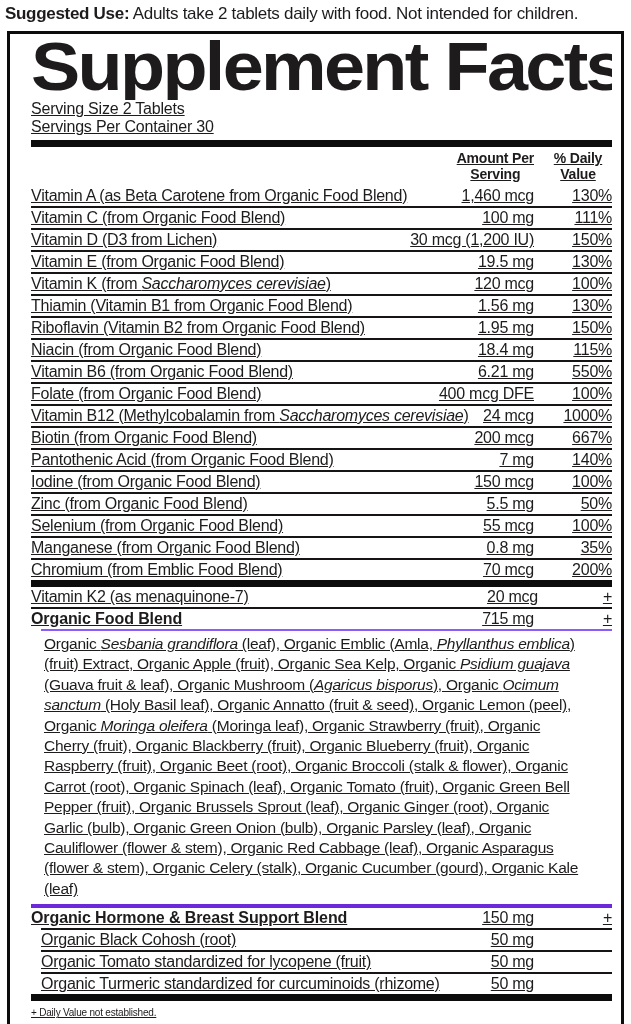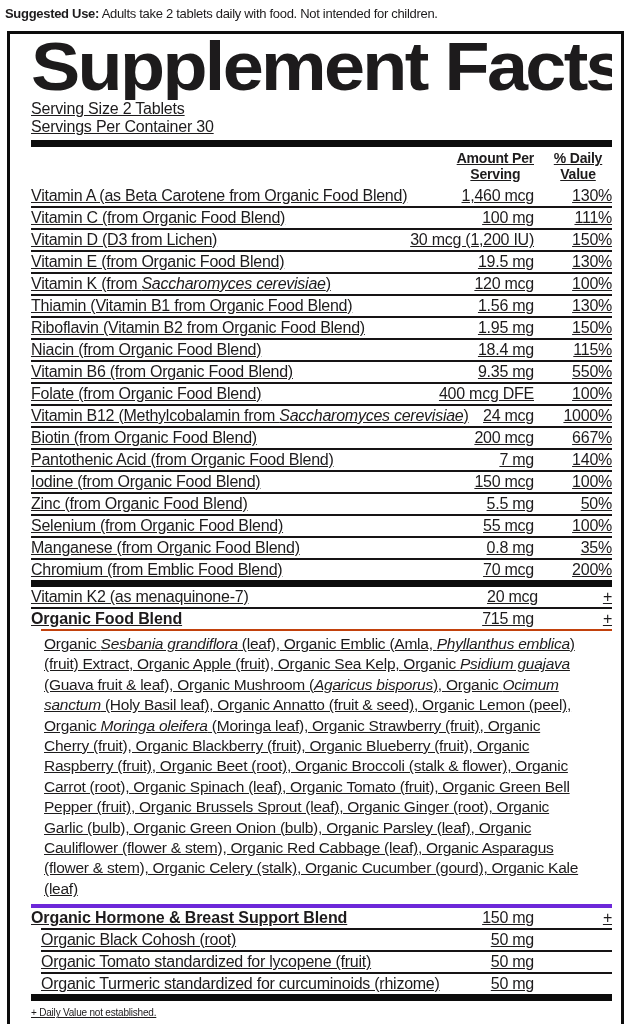--- a/index.html
+++ b/index.html
@@ -3,21 +3,21 @@
 <meta charset="utf-8">
 <style>
   html,body{margin:0;padding:0;background:#ffffff;}
   body{
     width:631px;
     font-family:"Liberation Sans",sans-serif;
     color:#1d1b1c;
     -webkit-font-smoothing:antialiased;
   }
   .suggested{
-    font-size:13px;
+    font-size:17px;
     line-height:21px;
     margin:3px 4px 4px 5px;
     letter-spacing:-0.3px;
     white-space:nowrap;
   }
   .suggested b{letter-spacing:-0.3px;}
   .panel{
     margin:7px 7px;
     border:3px solid #0c0c0c;
     padding:1px 9px 4px 21px;
@@ -60,21 +60,21 @@
   }
   .row + .row{border-top:2px solid #161415;}
   .bar + .row{border-top:none;gap:6px;}
   .desc + .row{border-top:4px solid #6d28d9;}
   .row .name{white-space:nowrap;text-align:left;}
   .row .amt{text-align:right;white-space:nowrap;}
   .row .dv{text-align:right;white-space:nowrap;}
   .row.bold .name{font-weight:bold;letter-spacing:-0.1px;}
   .row.indent{margin-left:10px;}
   .desc{
-    border-top:2px solid #c2410c;
+    border-top:2px solid #8b5cf6;
     margin-left:10px;
     padding:3px 24px 5px 3px;
     font-size:15.5px;
     line-height:20.4px;
     letter-spacing:-0.25px;
   }
   .footnote{
     font-size:10px;
     line-height:16px;
     padding:4px 0 2px 0;
@@ -145,21 +145,21 @@
         <span class="amt">1.95 mg</span>
         <span class="dv">150%</span>
       </div>
       <div class="grid row">
         <span class="name"><span>Niacin (from Organic Food Blend)</span></span>
         <span class="amt">18.4 mg</span>
         <span class="dv">115%</span>
       </div>
       <div class="grid row">
         <span class="name"><span>Vitamin B6 (from Organic Food Blend)</span></span>
-        <span class="amt">9.35 mg</span>
+        <span class="amt">6.21 mg</span>
         <span class="dv">550%</span>
       </div>
       <div class="grid row">
         <span class="name"><span>Folate (from Organic Food Blend)</span></span>
         <span class="amt">400 mcg DFE</span>
         <span class="dv">100%</span>
       </div>
       <div class="grid row">
         <span class="name"><span>Vitamin B12 (Methylcobalamin from </span><i>Saccharomyces cerevisiae</i><span>)</span></span>
         <span class="amt">24 mcg</span>

